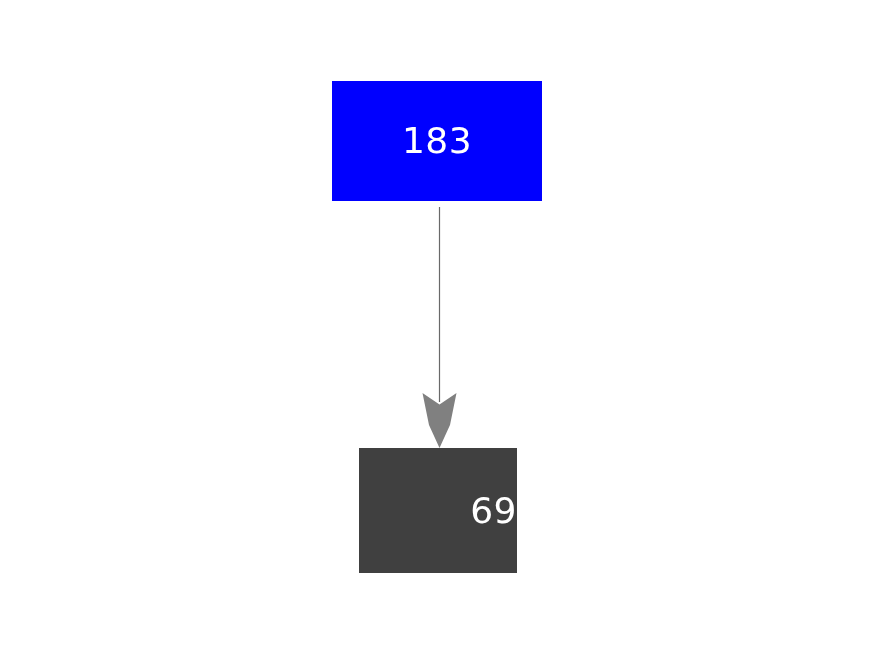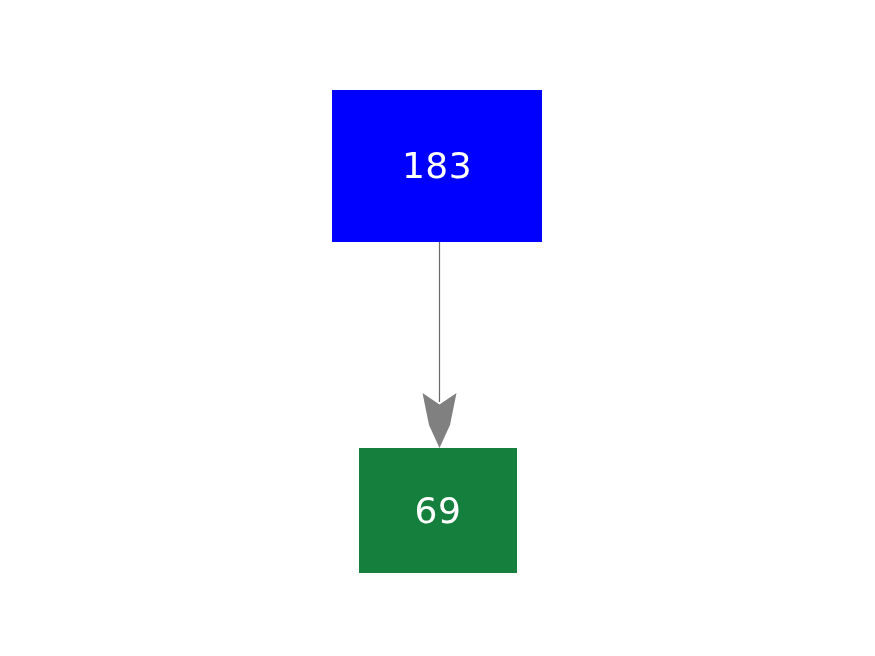--- a/index.html
+++ b/index.html
@@ -36,31 +36,32 @@
     color: #ffffff;
     font-family: "DejaVu Sans", sans-serif;
     font-size: 36px;
     line-height: 1;
     letter-spacing: 0.5px;
     font-weight: 400;
     -webkit-font-smoothing: antialiased;
   }
   #node-source {
     left: 332px;
-    top: 90px;
+    top: 81px;
     width: 210px;
-    height: 152px;
+    height: 120px;
     background: #0000ff;
   }
   #node-target {
     left: 359px;
     top: 448px;
     width: 158px;
     height: 125px;
-    background: #15803d;
+    background: #404040;
+    justify-content: flex-end;
   }
 </style>
 </head>
 <body>
 
 <div id="canvas">
 
   <svg class="graph-svg" viewBox="0 0 875 656" xmlns="http://www.w3.org/2000/svg">
     <g>
       <line x1="439.5" y1="207" x2="439.5" y2="402" stroke="#696969" stroke-width="1.2"></line>

